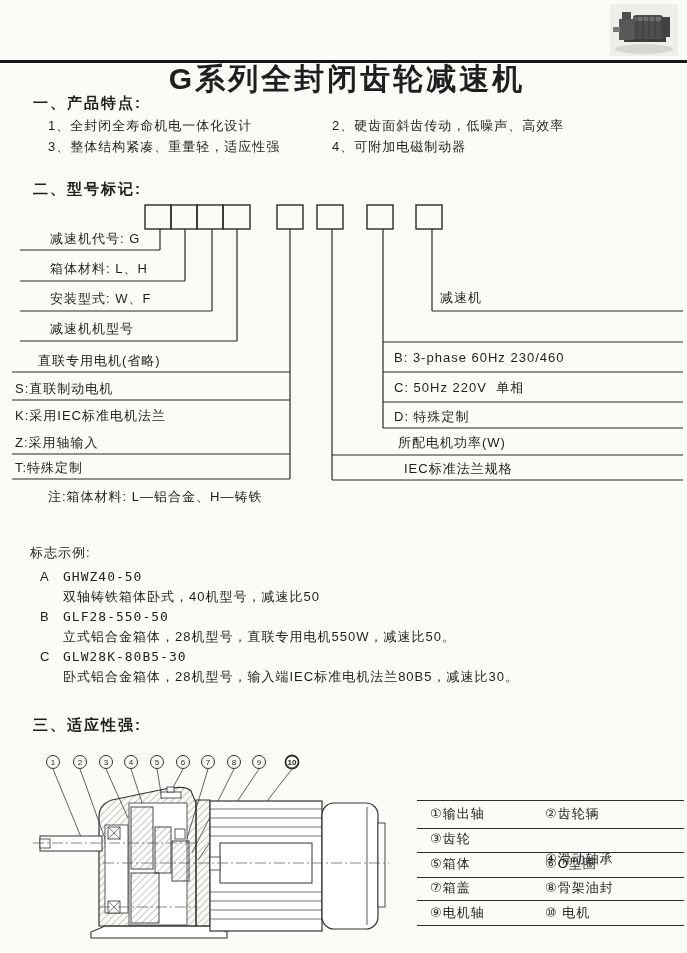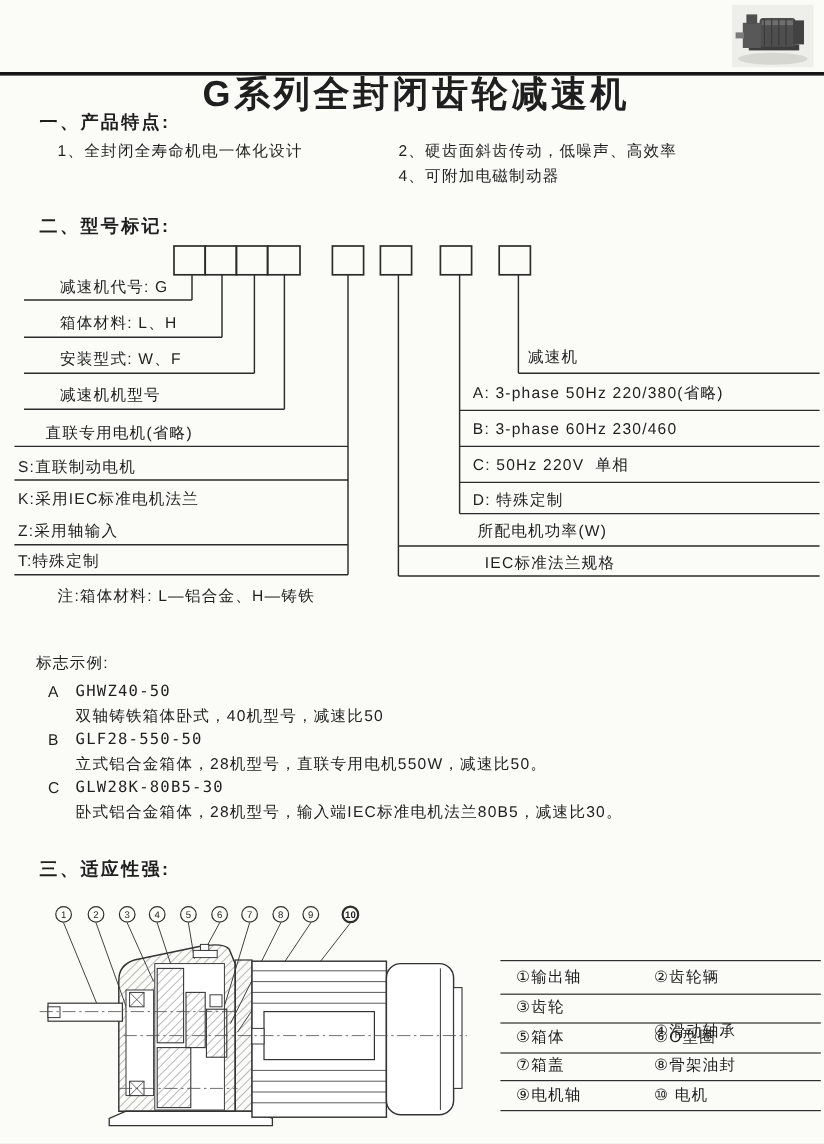--- a/index.html
+++ b/index.html
@@ -36,20 +36,21 @@
     <rect x="3" y="23" width="7" height="5" fill="#7a7a7a"></rect>
   </svg>
 
   <div class="rule"></div>
 
   <div class="t title" style="left:0;top:62px;width:630px;text-align:center;">G系列全封闭齿轮减速机</div>
 
   <div class="t h" style="left:33px;top:94px;">一、产品特点:</div>
   <div class="t b" style="left:48px;top:119px;">1、全封闭全寿命机电一体化设计</div>
   <div class="t b" style="left:332px;top:119px;">2、硬齿面斜齿传动，低噪声、高效率</div>
+  <div class="t b" style="left:48px;top:140px;">3、整体结构紧凑、重量轻，适应性强</div>
   <div class="t b" style="left:332px;top:140px;">4、可附加电磁制动器</div>
 
   <div class="t h" style="left:33px;top:180px;">二、型号标记:</div>
 
   <svg style="left:0;top:200px;" width="687" height="290" viewBox="0 0 687 290">
     <g fill="none" stroke="#2b2b2b" stroke-width="1.4">
       <rect x="145" y="5" width="26" height="24"></rect>
       <rect x="171" y="5" width="26" height="24"></rect>
       <rect x="197" y="5" width="26" height="24"></rect>
       <rect x="223" y="5" width="27" height="24"></rect>
@@ -92,21 +93,20 @@
   <div class="t lbl" style="left:50px;top:262px;">箱体材料: L、H</div>
   <div class="t lbl" style="left:50px;top:292px;">安装型式: W、F</div>
   <div class="t lbl" style="left:50px;top:322px;">减速机机型号</div>
   <div class="t lbl" style="left:38px;top:354px;">直联专用电机(省略)</div>
   <div class="t lbl" style="left:15px;top:382px;">S:直联制动电机</div>
   <div class="t lbl" style="left:15px;top:409px;">K:采用IEC标准电机法兰</div>
   <div class="t lbl" style="left:15px;top:436px;">Z:采用轴输入</div>
   <div class="t lbl" style="left:15px;top:461px;text-align:right;">T:特殊定制</div>
 
   <div class="t lbl" style="left:440px;top:291px;">减速机</div>
-  <div class="t lbl" style="left:394px;top:321px;">A: 3-phase 50Hz 220/380(省略)</div>
   <div class="t lbl" style="left:394px;top:351px;">B: 3-phase 60Hz 230/460</div>
   <div class="t lbl" style="left:394px;top:381px;">C: 50Hz 220V  单相</div>
   <div class="t lbl" style="left:394px;top:410px;">D: 特殊定制</div>
   <div class="t lbl" style="left:398px;top:436px;">所配电机功率(W)</div>
   <div class="t lbl" style="left:404px;top:462px;">IEC标准法兰规格</div>
 
   <div class="t b" style="left:48px;top:490px;">注:箱体材料: L—铝合金、H—铸铁</div>
 
   <div class="t b" style="left:30px;top:546px;">标志示例:</div>
 

